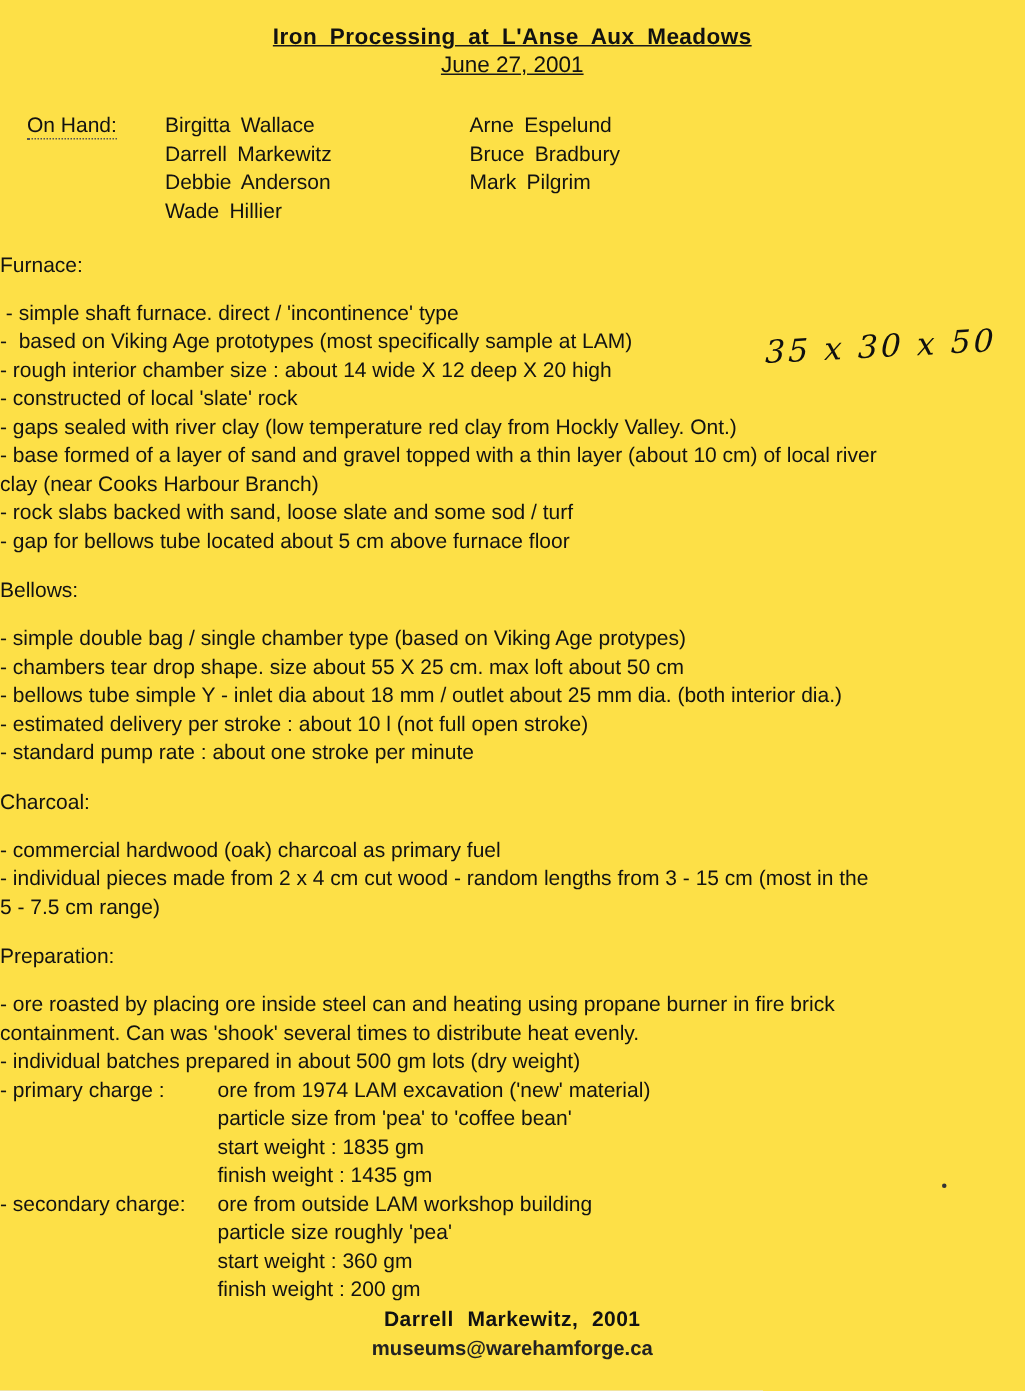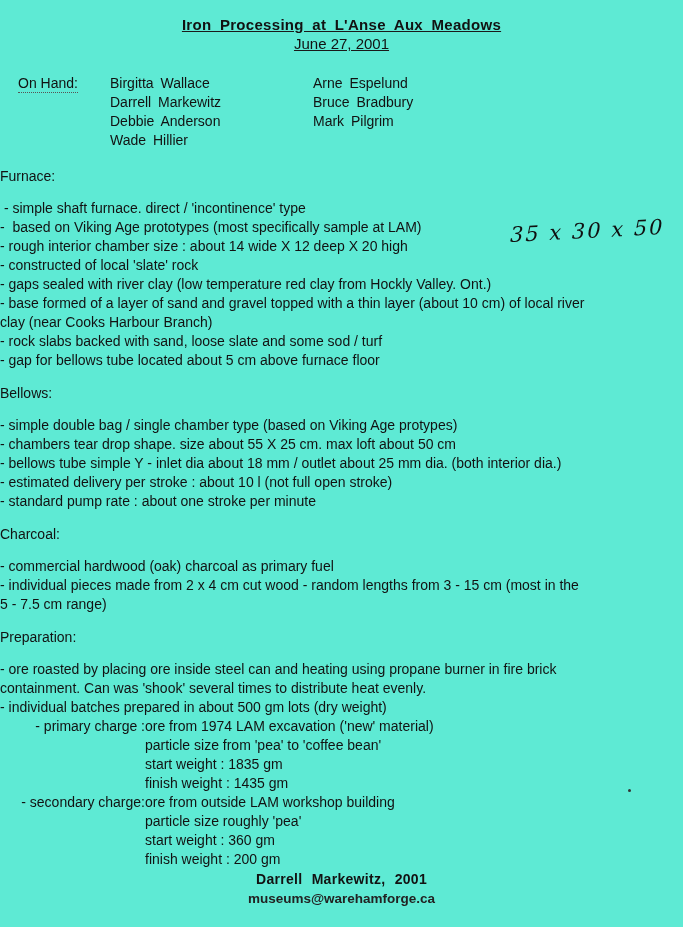--- a/index.html
+++ b/index.html
@@ -5,21 +5,21 @@
   html, body {
     margin: 0;
     padding: 0;
     background: #e8e8e8;
   }
   .page {
     position: relative;
     width: 683px;
     height: 927px;
     margin: 0 auto;
-    background: #5eead4;
+    background: #fde047;
     color: #121212;
     font-family: "Liberation Sans", "DejaVu Sans", sans-serif;
     font-size: 14px;
     line-height: 19px;
     overflow: hidden;
   }
   .doc-header {
     text-align: center;
     padding-top: 15px;
   }
@@ -71,21 +71,20 @@
     max-width: 655px;
   }
   .charge {
     display: flex;
     align-items: flex-start;
   }
   .charge-label {
     flex: 0 0 145px;
     width: 145px;
     white-space: pre-wrap;
-    text-align: right;
   }
   .charge-details {
     flex: 1;
   }
   .doc-footer {
     margin-top: 1px;
     text-align: center;
   }
   .footer-author {
     font-weight: bold;

